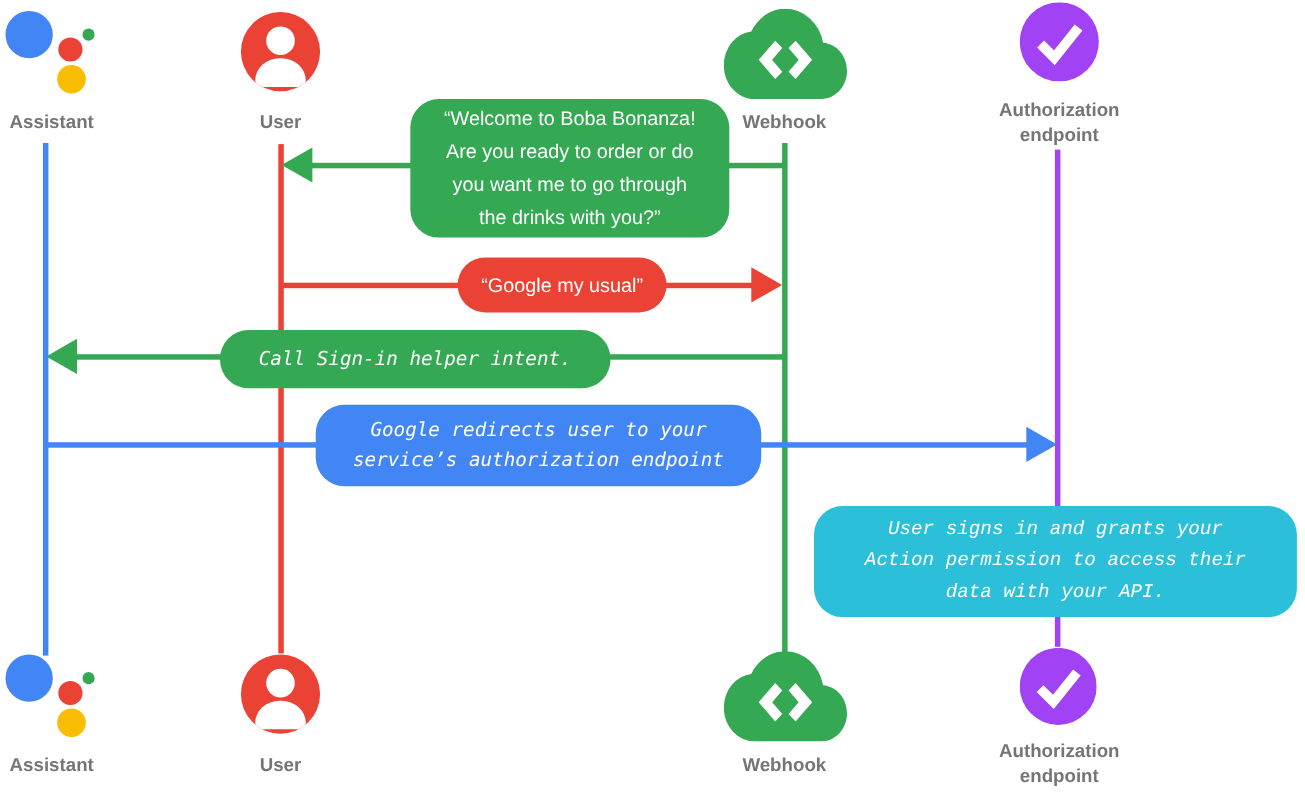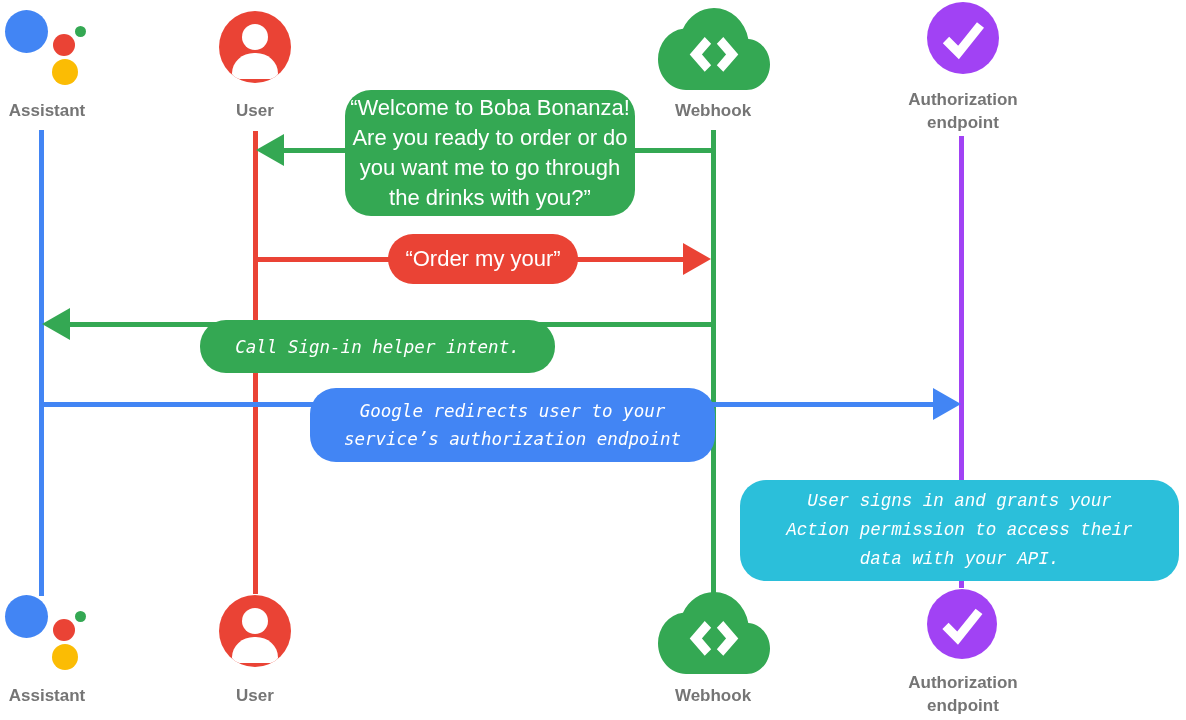--- a/index.html
+++ b/index.html
@@ -17,26 +17,26 @@
   .arrow-line{position:absolute;height:5px;z-index:2;}
   .head{position:absolute;width:0;height:0;z-index:2;}
   .head-left{border-top:16px solid transparent;border-bottom:16px solid transparent;border-right:28px solid;}
   .head-right{border-top:16px solid transparent;border-bottom:16px solid transparent;border-left:28px solid;}
   
   .bubble{
     position:absolute;z-index:3;color:#fff;border-radius:26px;
     display:flex;align-items:center;justify-content:center;text-align:center;
     white-space:pre-line;
   }
-  .speech{font-size:22px;line-height:30px;font-family:"Liberation Sans",sans-serif;}
-  .mono{font-family:"DejaVu Sans Mono",monospace;font-style:italic;font-size:17.5px;line-height:28px;margin-top:20px;}
+  .speech{font-size:18px;line-height:30px;font-family:"Liberation Sans",sans-serif;margin-left:28px;}
+  .mono{font-family:"DejaVu Sans Mono",monospace;font-style:italic;font-size:17.5px;line-height:28px;}
   .b-welcome{left:345px;top:90px;width:290px;height:126px;background:#34A853;}
   .b-order{left:388px;top:234px;width:190px;height:50px;background:#EA4335;border-radius:25px;}
   .b-signin{left:200px;top:300px;width:355px;height:53px;background:#34A853;}
-  .b-redirect{left:310px;top:368px;width:405px;height:74px;background:#4285F4;}
+  .b-redirect{left:287px;top:368px;width:405px;height:74px;background:#4285F4;}
   .b-grant{left:740px;top:460px;width:439px;height:101px;background:#2BBFDA;line-height:29px;font-family:Liberation Mono, monospace;}
   
   .actor-label{
     position:absolute;color:#757575;font-weight:bold;font-size:17px;line-height:23px;
     text-align:center;white-space:pre-line;z-index:4;
   }
   
   .circle{position:absolute;border-radius:50%;}
   .assistant-logo{position:absolute;width:90px;height:80px;z-index:4;}
   .ga-blue{left:0;top:2px;width:43px;height:43px;background:#4285F4;}
@@ -70,21 +70,21 @@
   <div class="head head-left" style="left:42px;top:308px;border-right-color:#34A853;"></div>
 
   <div class="arrow-line" style="left:41px;top:402px;width:895px;background:#4285F4;"></div>
   <div class="head head-right" style="left:933px;top:388px;border-left-color:#4285F4;"></div>
 
   <div class="bubble speech b-welcome">“Welcome to Boba Bonanza!
 Are you ready to order or do
 you want me to go through
 the drinks with you?”</div>
 
-  <div class="bubble speech b-order">“Order my your”</div>
+  <div class="bubble speech b-order">“Google my usual”</div>
 
   <div class="bubble mono b-signin">Call Sign-in helper intent.</div>
 
   <div class="bubble mono b-redirect">Google redirects user to your
 service’s authorization endpoint</div>
 
   <div class="bubble mono b-grant">User signs in and grants your
 Action permission to access their
 data with your API.</div>
 

